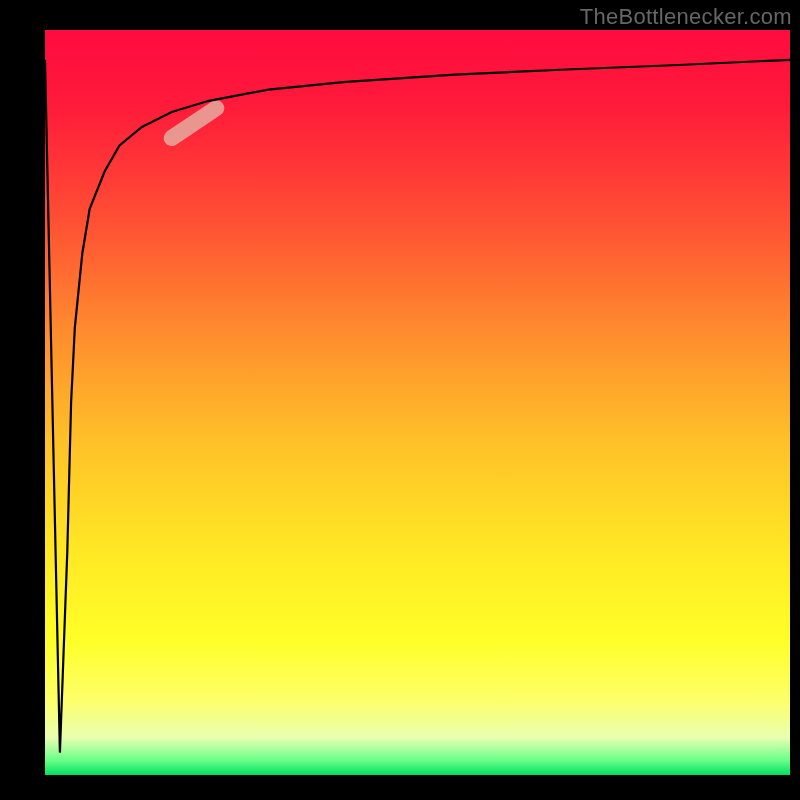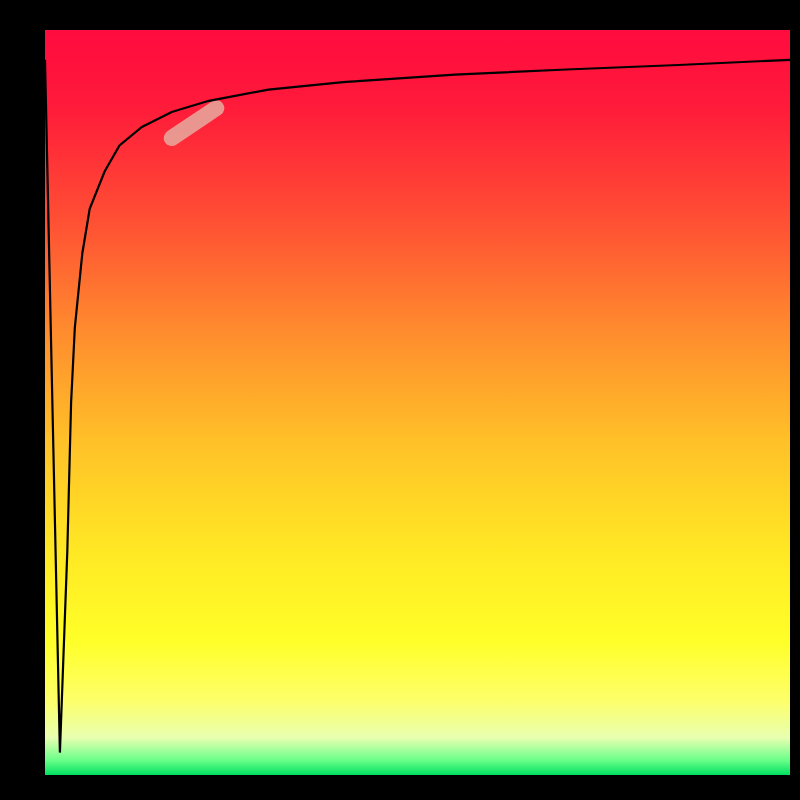--- a/index.html
+++ b/index.html
@@ -64,20 +64,21 @@
     stroke: rgba(230, 170, 160, 0.85);
     stroke-width: 16;
     stroke-linecap: round;
   }
 </style>
 </head>
 <body>
 
 <div class="frame">
 
+  <div class="watermark">TheBottlenecker.com</div>
 
   <div class="plot-area">
     <svg class="curve" viewBox="0 0 745 745" preserveAspectRatio="none">
       <path class="highlight" d="M126.7 108.0 L171.3 78.2"></path>
       <path class="curve-path" d="M0.0 29.8 L14.9 722.6 L22.3 521.5 L26.1 372.5 L29.8 298.0 L37.3 223.5 L44.7 178.8 L59.6 141.5 L74.5 115.5 L96.9 96.9 L126.7 82.0 L163.9 70.8 L223.5 59.6 L298.0 52.1 L409.8 44.7 L521.5 39.5 L633.3 35.0 L745.0 29.8"></path>
     </svg>
   </div>
 
 </div>
 

